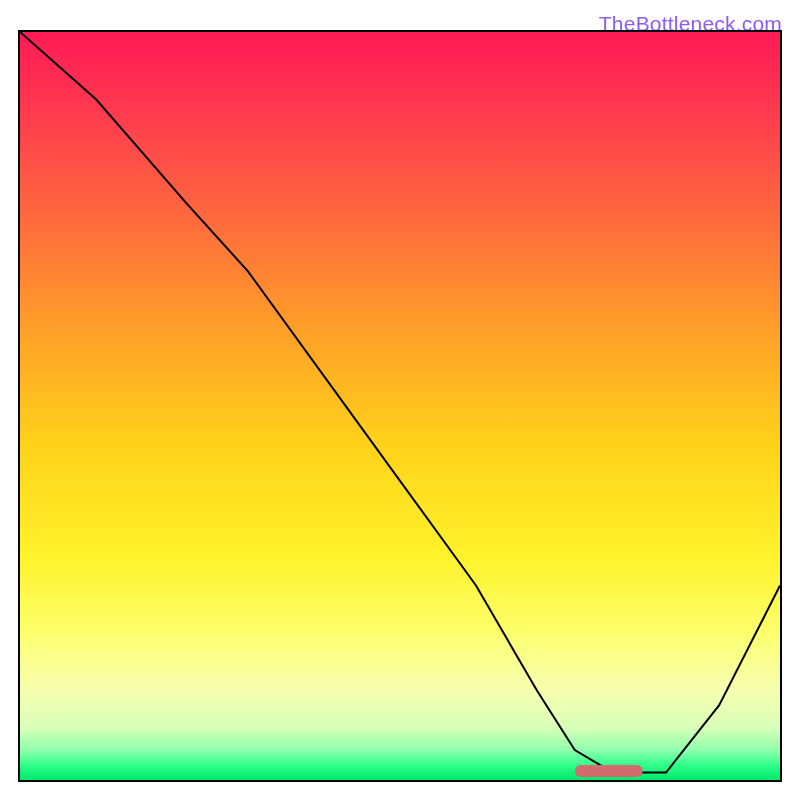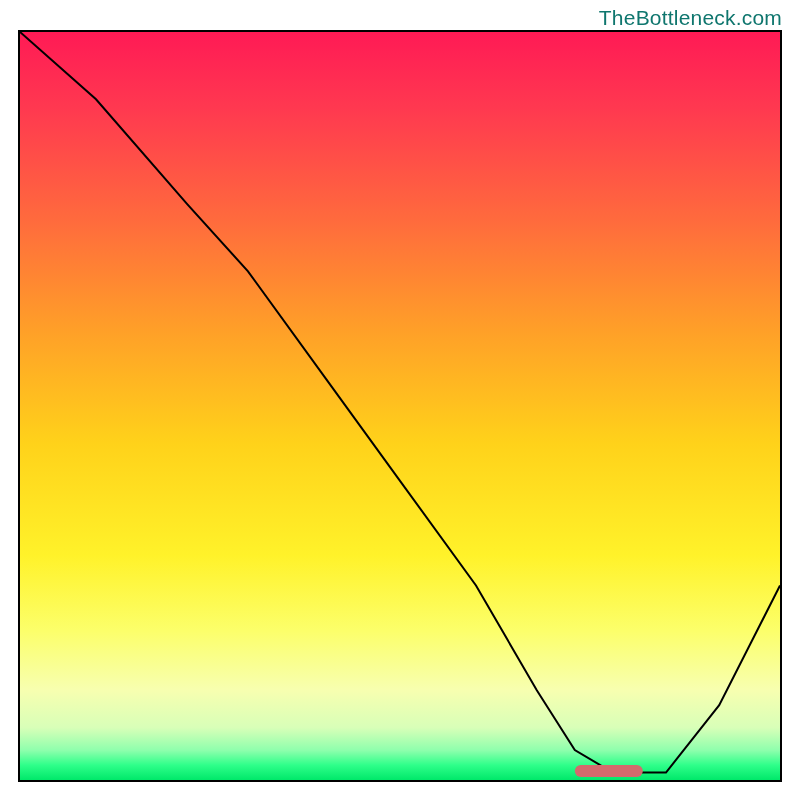--- a/index.html
+++ b/index.html
@@ -47,25 +47,25 @@
   }
   .marker {
     position: absolute;
     height: 12px;
     border-radius: 6px;
     background: #d36a6d;
     transform: translate(-50%, -50%);
   }
   .watermark {
     position: absolute;
-    top: 6px;
+    top: 12px;
     right: 18px;
     font-family: Arial, Helvetica, sans-serif;
     font-size: 21px;
-    color: #0f766e;
+    color: #8b5cf6;
     letter-spacing: 0.2px;
   }
 </style>
 </head>
 <body>
 
 <div class="watermark">TheBottleneck.com</div>
 
 <div class="frame">
 

